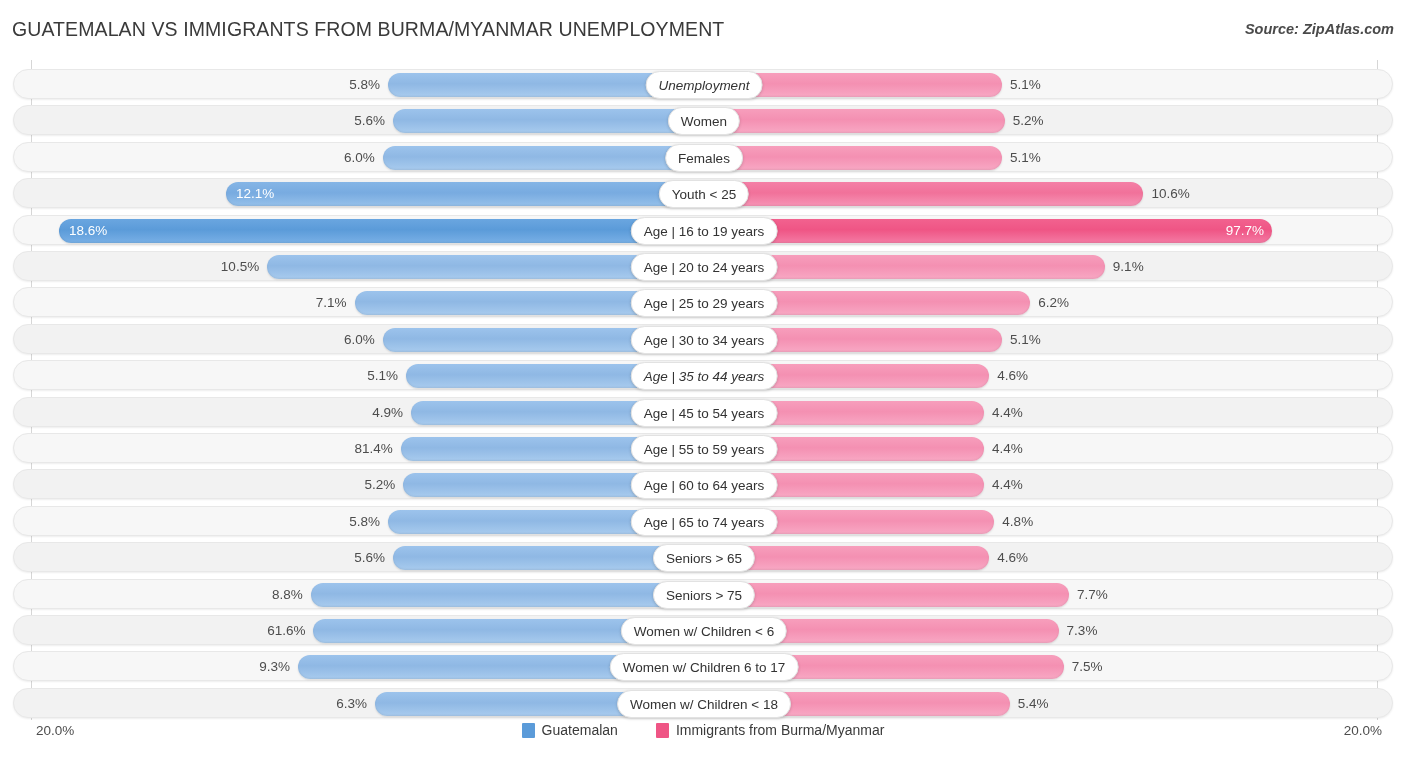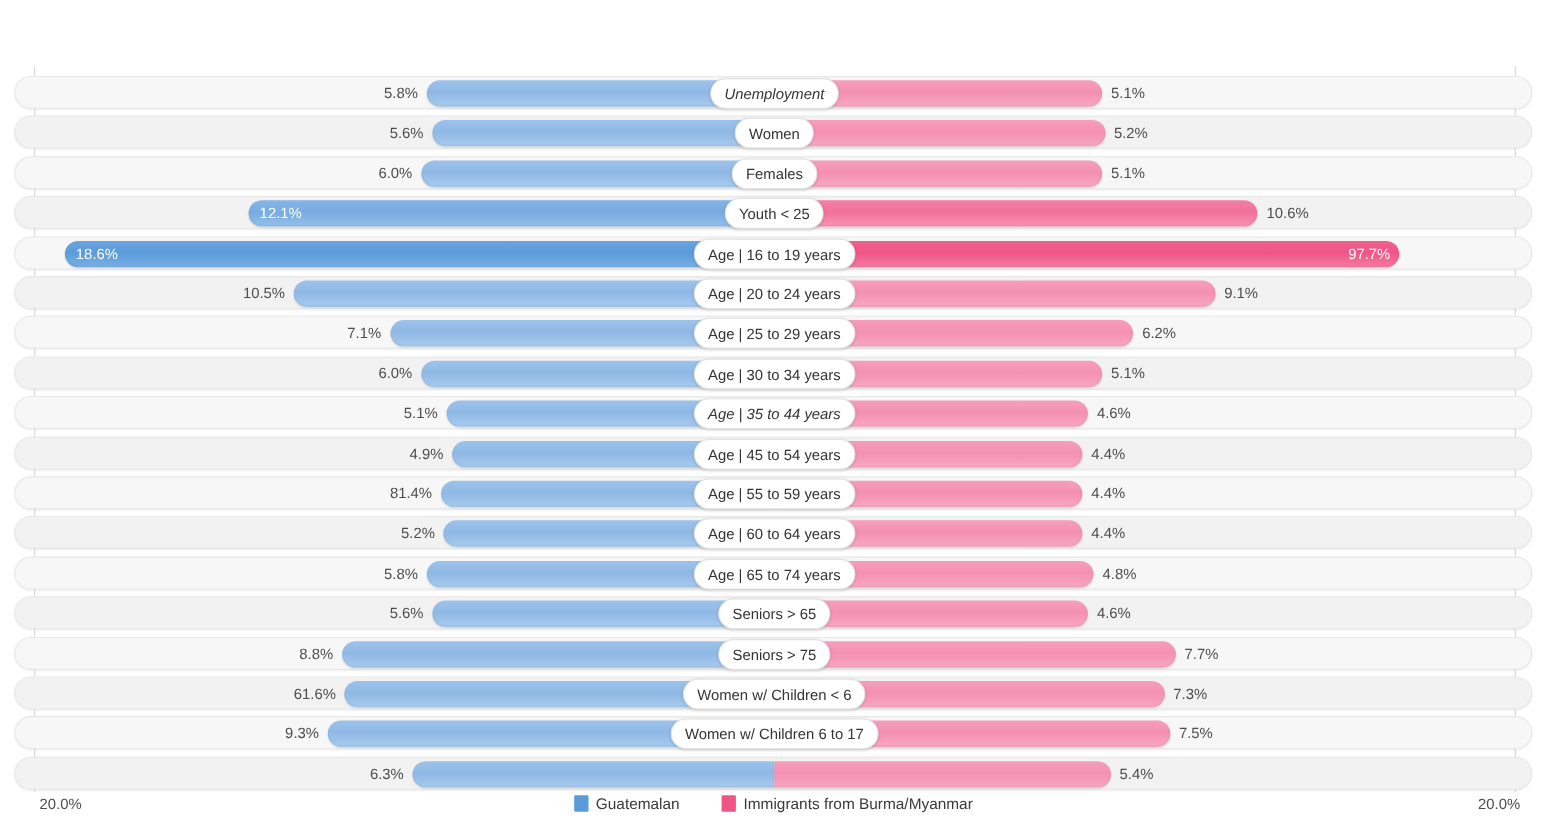--- a/index.html
+++ b/index.html
@@ -168,20 +168,24 @@
     width: 13px; height: 15px;
     border-radius: 1px;
     display: inline-block;
   }
 </style>
 </head>
 <body>
 
 <div id="page">
 
+  <div id="header">
+    <div id="chart-title">GUATEMALAN VS IMMIGRANTS FROM BURMA/MYANMAR UNEMPLOYMENT</div>
+    <div id="source-label">Source: ZipAtlas.com</div>
+  </div>
 
   <div id="plot">
     <div class="gridline" id="gridline-left"></div>
     <div class="gridline" id="gridline-right"></div>
     <div id="rows-container">
         <div class="row" style="top: 9px;">
           <div class="bar bar-left" style="left: 373.94px; width: 316.06px;"></div>
           <div class="bar bar-right" style="left: 690px; width: 298.07px;"></div>
           <div class="val val-left" style="left: 281.94px; width: 84px;">5.8%</div>
           <div class="val val-right" style="left: 996.07px; width: 84px;">5.1%</div>
@@ -297,20 +301,21 @@
           <div class="bar bar-right" style="left: 690px; width: 359.75px;"></div>
           <div class="val val-left" style="left: 191.99px; width: 84px;">9.3%</div>
           <div class="val val-right" style="left: 1057.75px; width: 84px;">7.5%</div>
           <div class="cat-pill" style="left: 690px;">Women w/ Children 6 to 17</div>
         </div>
         <div class="row alt" style="top: 627.8px;">
           <div class="bar bar-left" style="left: 361.09px; width: 328.91px;"></div>
           <div class="bar bar-right" style="left: 690px; width: 305.78px;"></div>
           <div class="val val-left" style="left: 269.09px; width: 84px;">6.3%</div>
           <div class="val val-right" style="left: 1003.78px; width: 84px;">5.4%</div>
+          <div class="cat-pill" style="left: 690px;">Women w/ Children &lt; 18</div>
         </div>
       </div>
   </div>
 
   <div id="footer">
     <div class="axis-label" id="axis-left">20.0%</div>
     <div class="axis-label" id="axis-right">20.0%</div>
     <div id="legend">
         <div class="legend-item">
           <span class="swatch" style="background: rgb(91, 155, 217);"></span>

